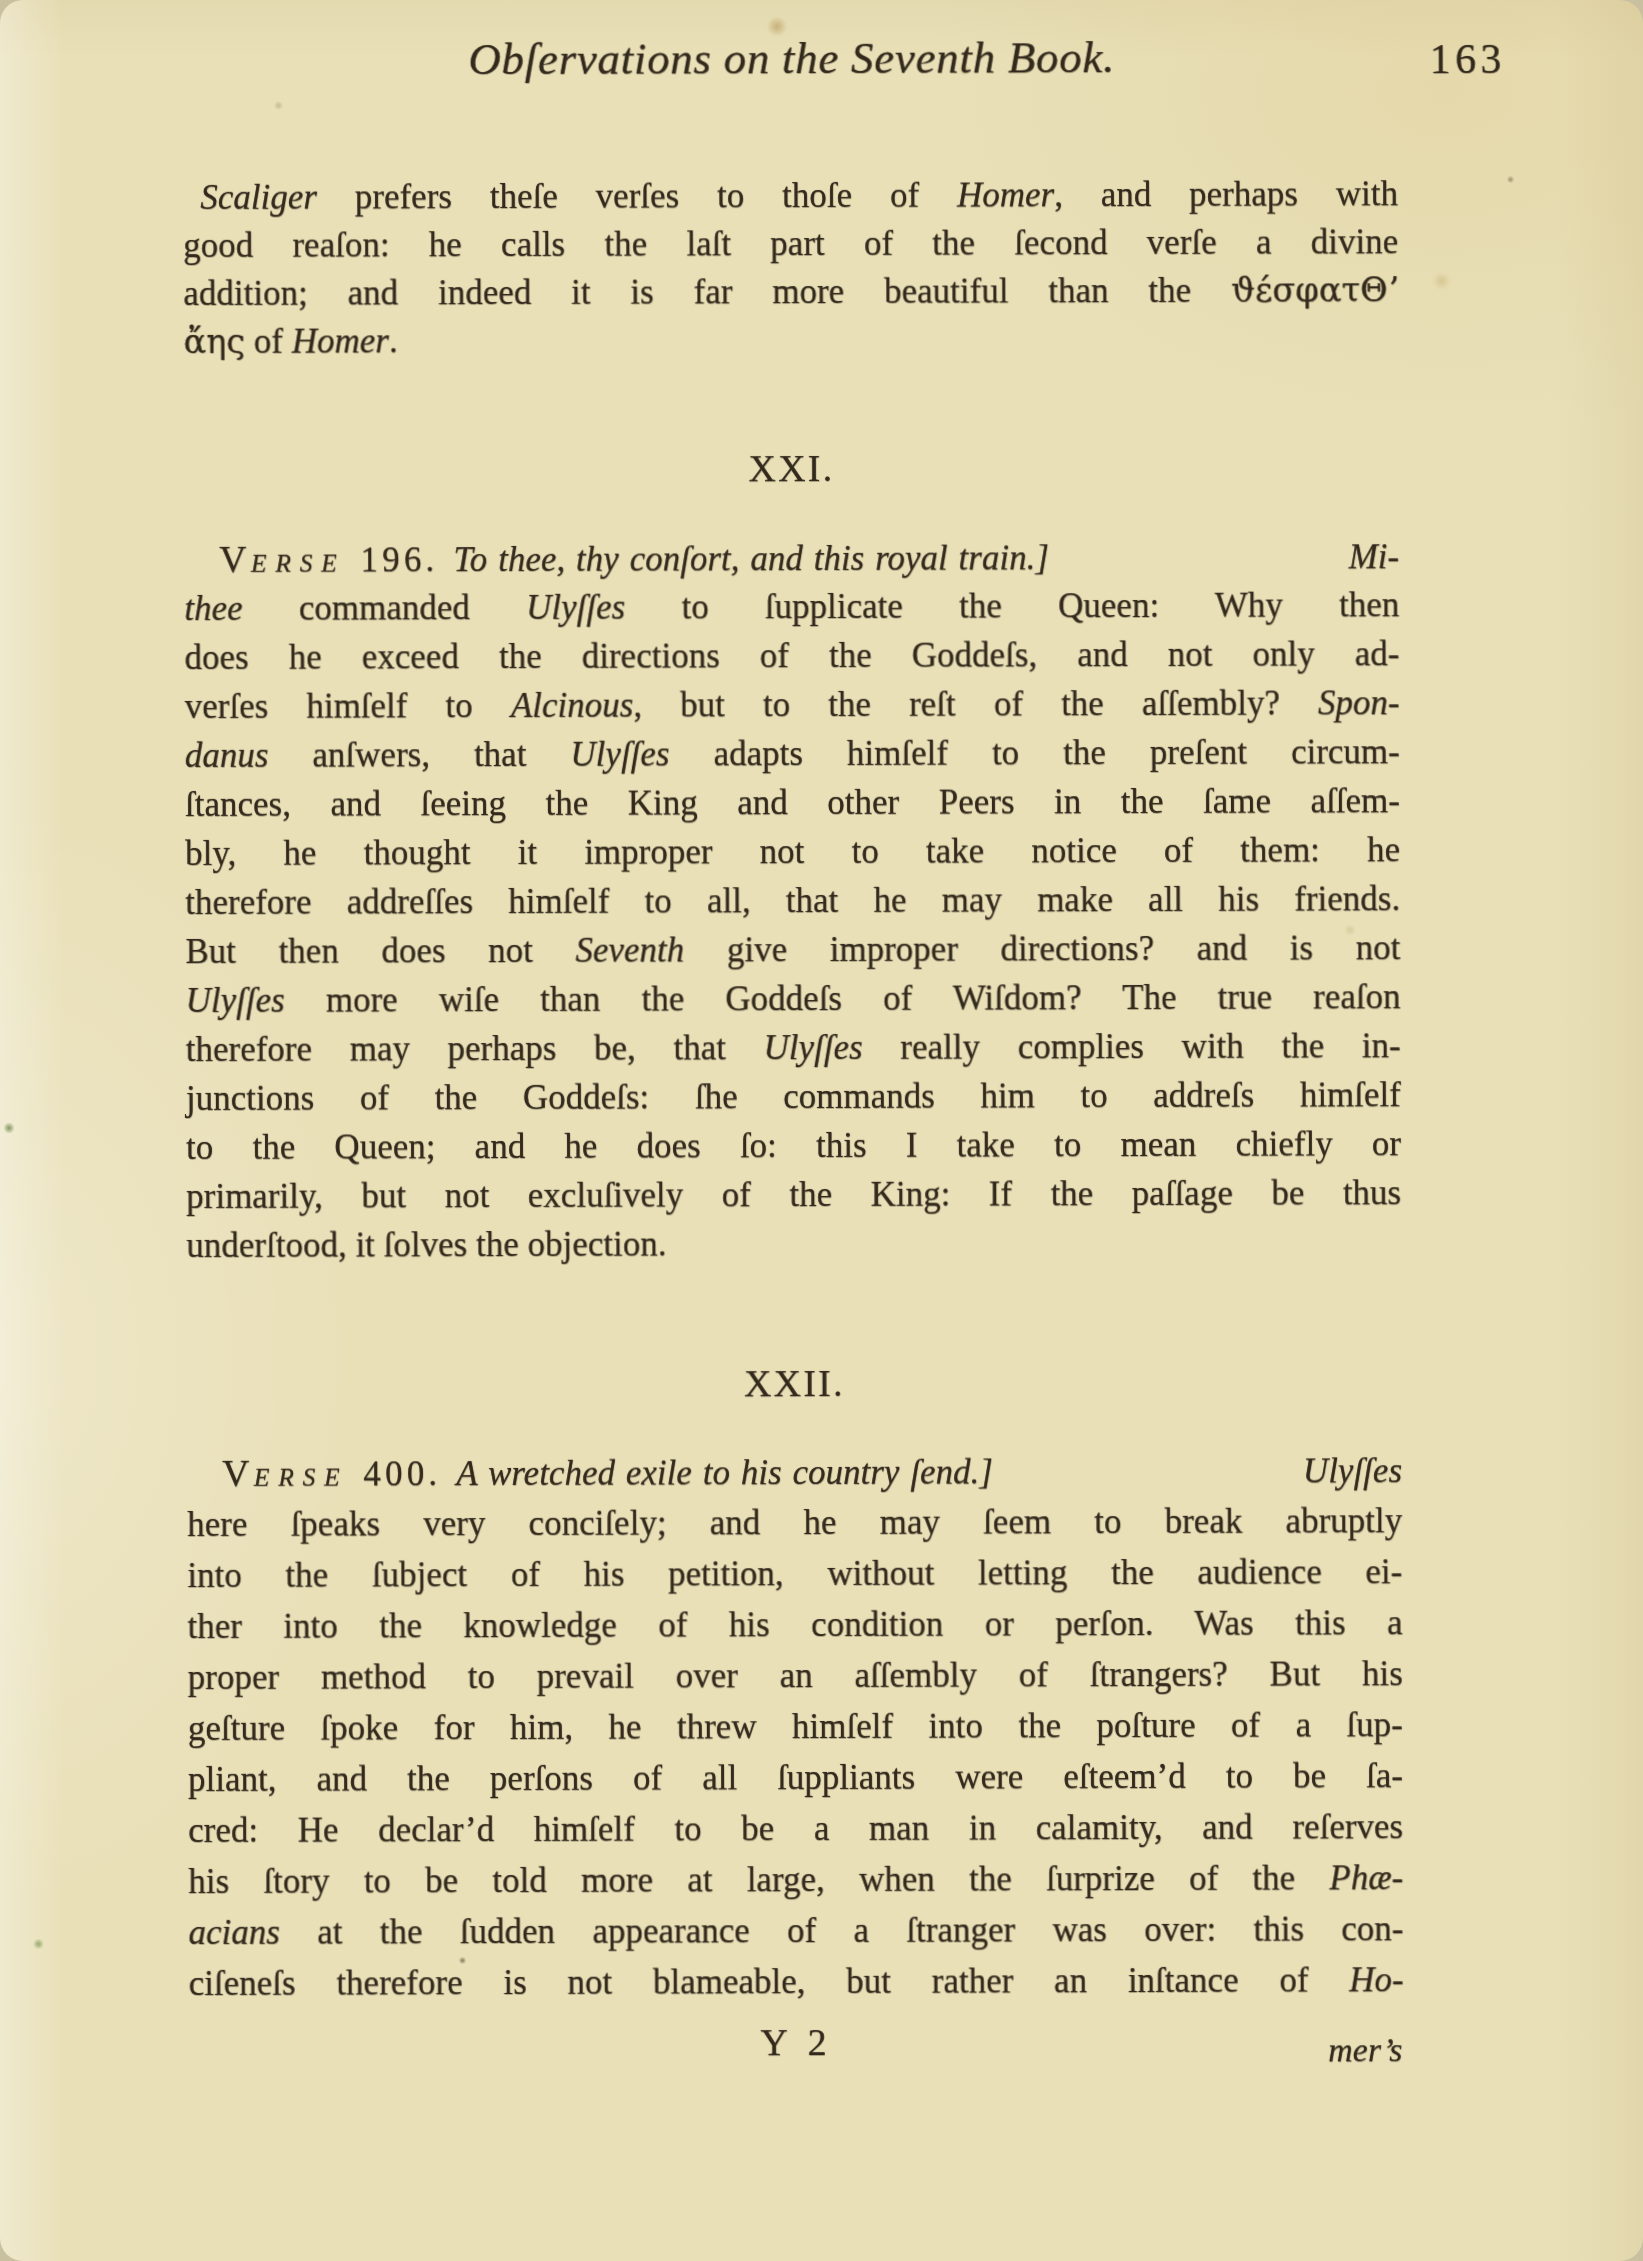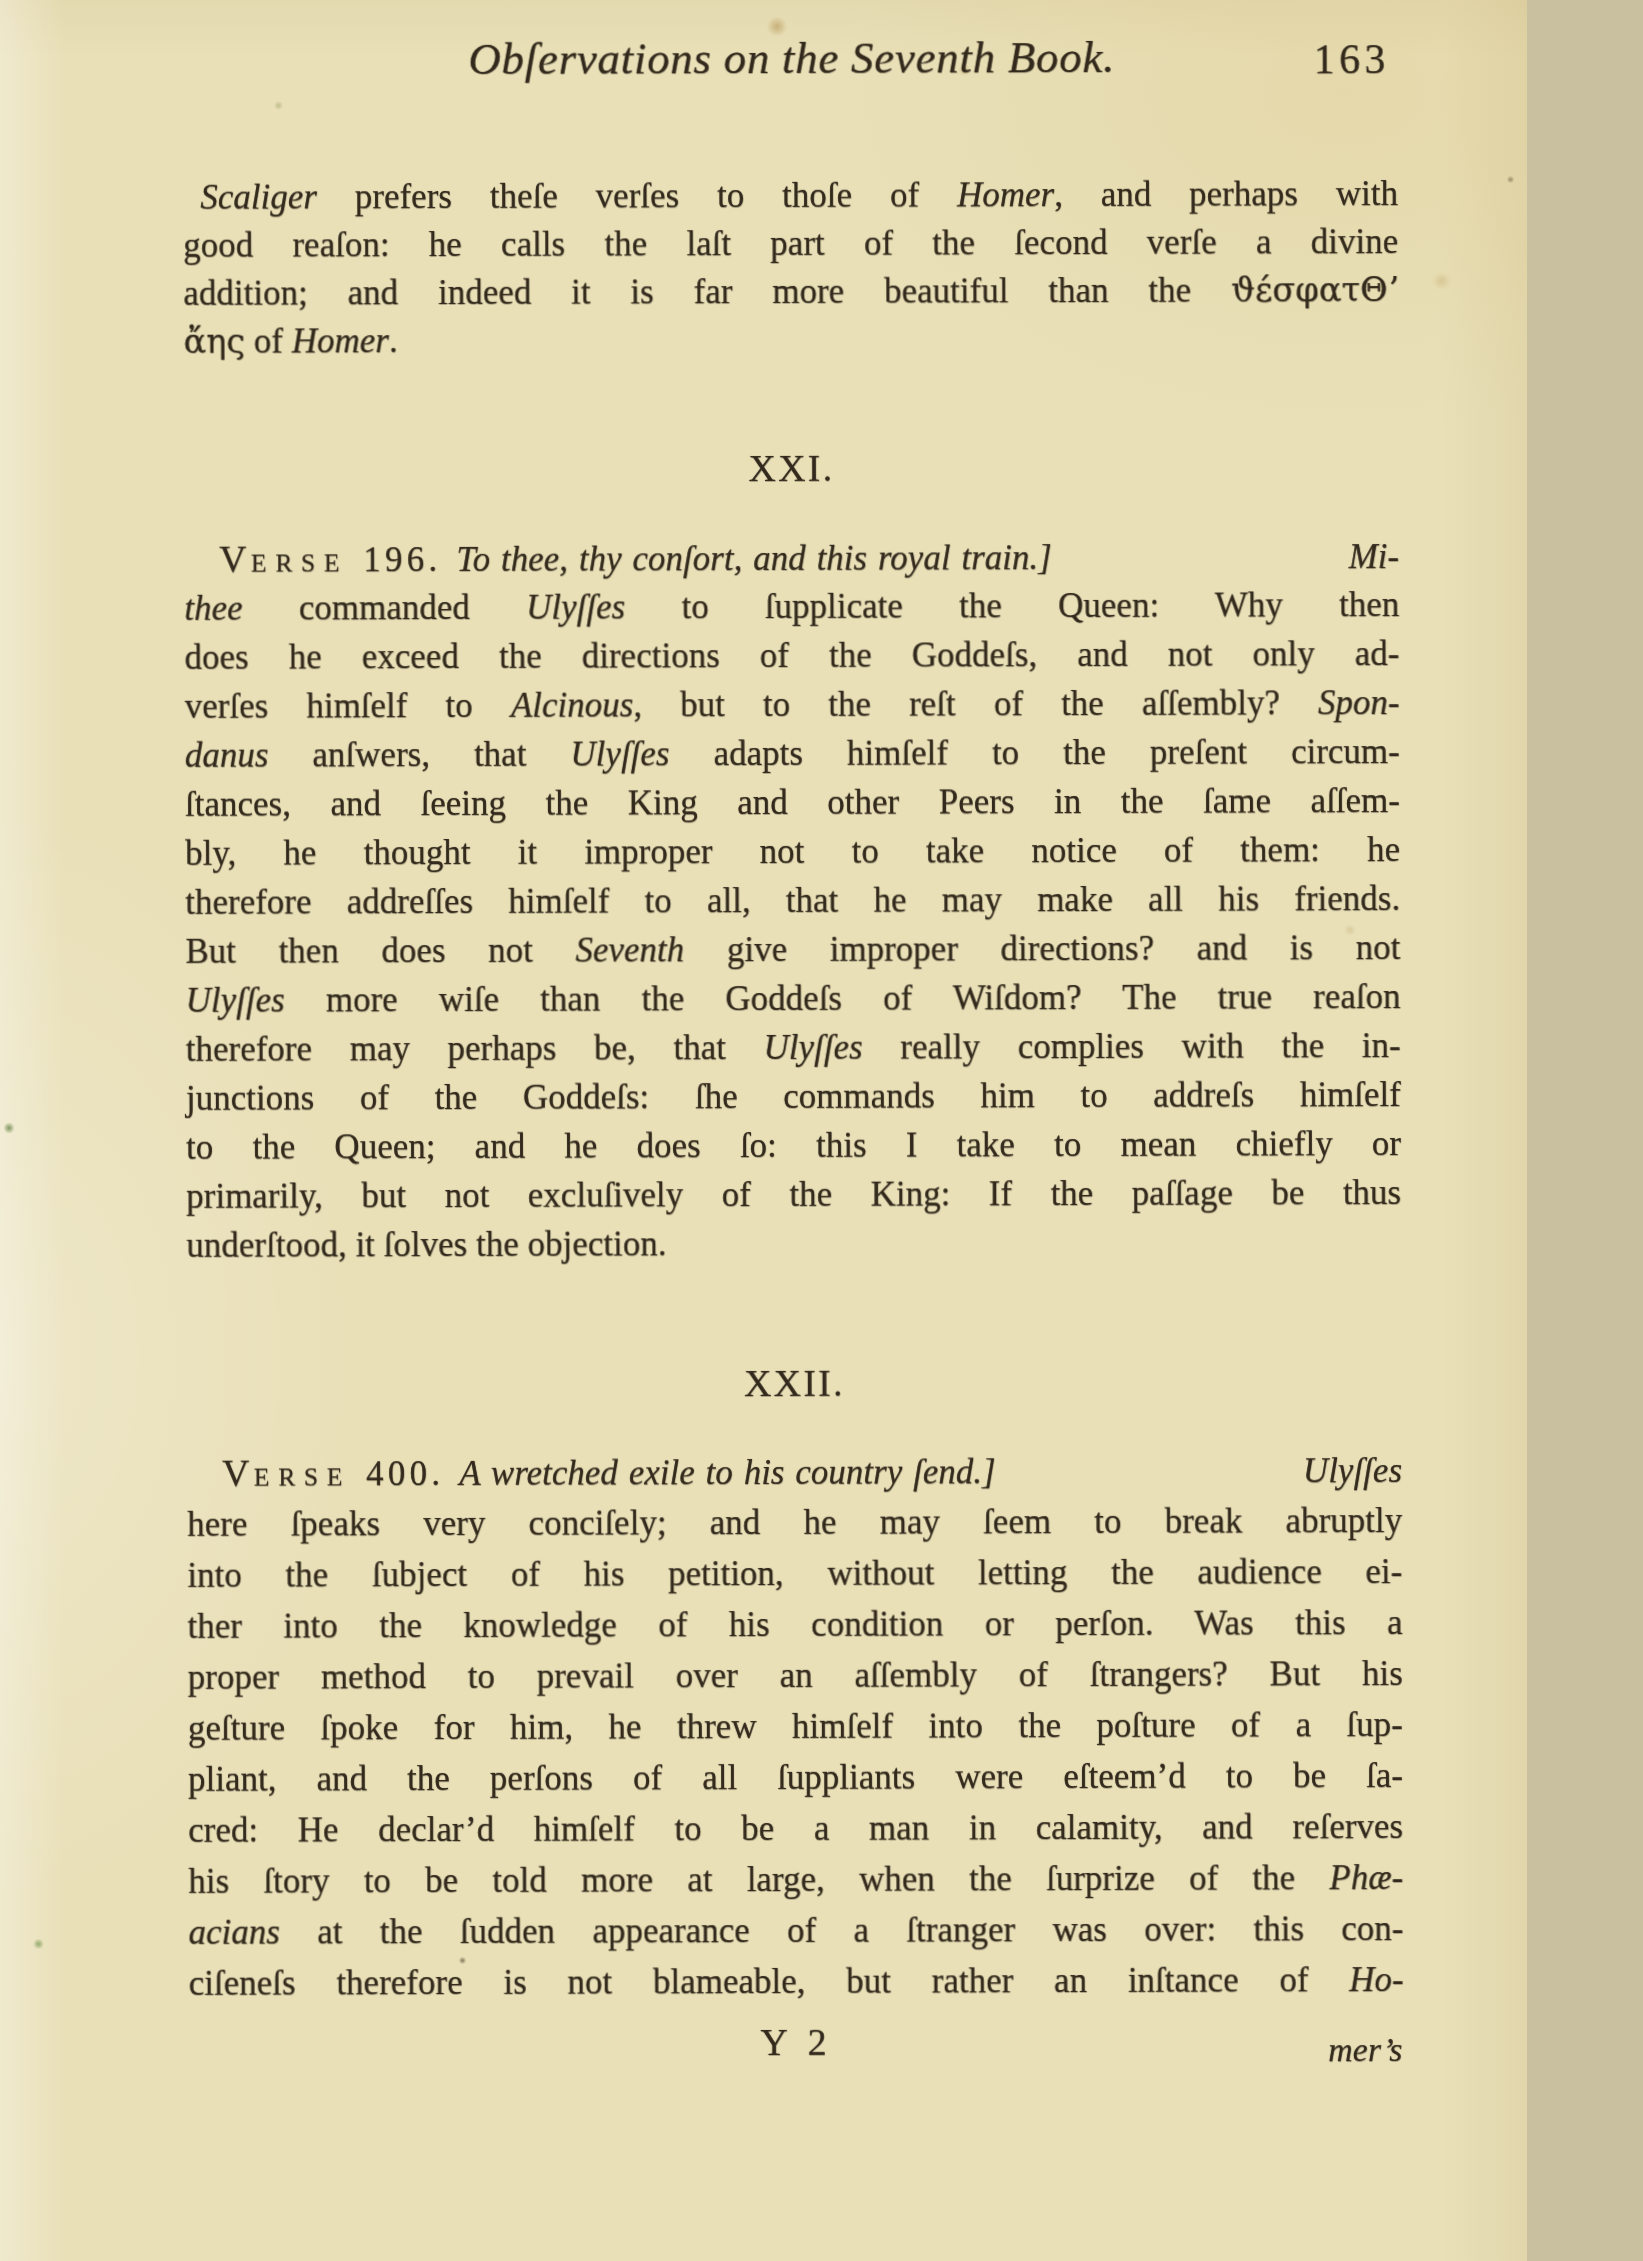--- a/index.html
+++ b/index.html
@@ -1,28 +1,29 @@
 <!DOCTYPE html>
 <html style="font-size:11.5px"><head>
 <meta charset="utf-8">
 <style>
   html,body{margin:0;padding:0;background:#c9c0a0;}
   .page{
     position:relative;
-    width:1527px;height:2261px;
+    width:1643px;height:2261px;
     background:#e9e0b8;
     background-image:
       radial-gradient(866px 577px at 88% 4%, rgba(205,175,95,.14), rgba(205,175,95,0) 60%),
       radial-gradient(650px 1010px at 0% 60%, rgba(255,255,255,.22), rgba(255,255,255,0) 55%),
       linear-gradient(to right, rgba(255,255,255,.30) 0px, rgba(255,255,255,0) 65px),
       linear-gradient(to left, rgba(160,130,60,.10) 0px, rgba(160,130,60,0) 87px),
       linear-gradient(to bottom, rgba(160,130,60,.07) 0px, rgba(160,130,60,0) 58px);
     overflow:hidden;
     font-family:"Liberation Serif","DejaVu Serif",serif;
     color:#332a1d;
+    border-radius:23px;
   }
   .scan{
     position:absolute;left:0;top:0;right:0;bottom:0;
     transform:rotate(-0.18deg);
     filter:blur(0.2px);
   }
   .ink{ text-shadow:0 0 0.9px rgba(44,35,22,.55), 0.4px 0.6px 0.6px rgba(44,35,22,.28); }
 
   .running-title{
     position:absolute;left:186px;top:33px;width:1218px;
@@ -64,21 +65,21 @@
   .p3{ margin-top:40px; }
 
   .verse-line{ display:flex; align-items:baseline; text-align:left; text-align-last:left; }
   .vleft{ white-space:nowrap; word-spacing:.06em; }
   .vspacer{ flex:1 1 auto; min-width:43px; }
   .vright{ white-space:nowrap;text-align:right; }
 
   .it{ font-style:italic; }
   .greek{ font-family:"DejaVu Serif",serif; font-size:.96em; }
   .vcap{ font-size:1.08em; letter-spacing:.12em; }
-  .vcaps{ font-size:.73em; letter-spacing:.34em; }
+  .vcaps{ font-size:.73em; letter-spacing:.34em;font-style:italic; }
   .vnum{ letter-spacing:.12em;text-align:right; }
 
   .footer-line{
     position:relative;
     margin-top:8.7px;height:52px;line-height:52px;
     text-align:center;
   }
   .signature{ font-size:38px; letter-spacing:5.8px; }
   .catchword{
     position:absolute;right:1.4px;top:-10px;

